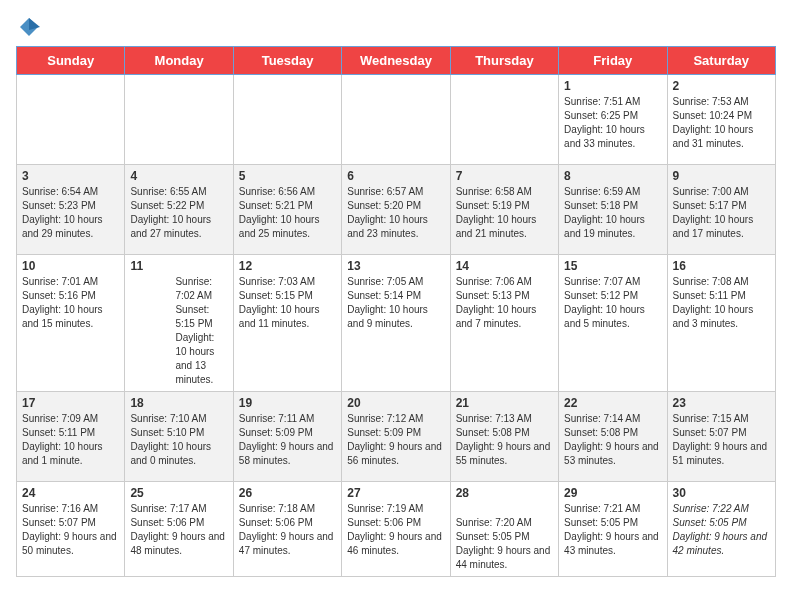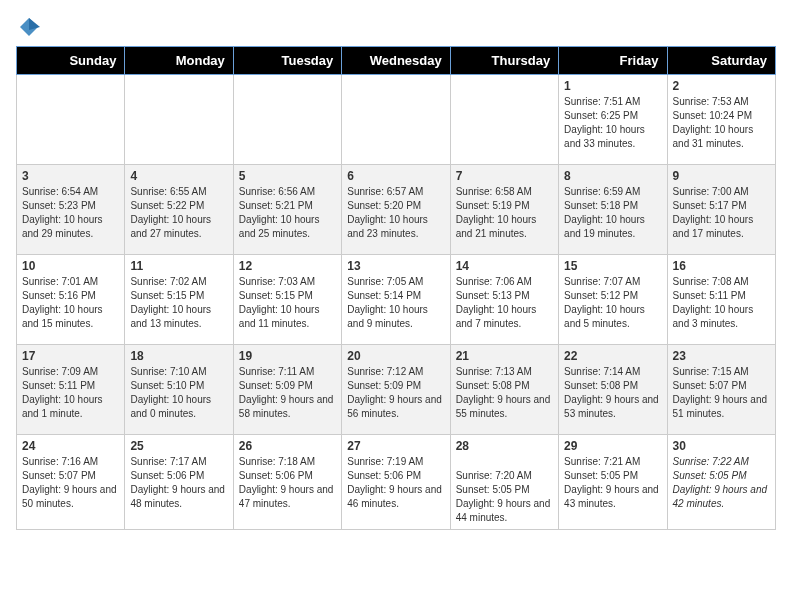--- a/index.html
+++ b/index.html
@@ -37,24 +37,24 @@
       font-size: 16px;
       color: #555;
       margin-top: 2px;
     }
     .calendar {
       width: 100%;
       border-collapse: collapse;
       border: 1px solid #ccc;
     }
     .calendar th {
-      background-color: #000000;
+      background-color: #ef4444;
       color: #fff;
-      text-align: right;
-      padding: 6px 8px;
+      text-align: center;
+      padding: 6px 14px;
       font-size: 13px;
       font-weight: bold;
       border: 1px solid #6a9fd8;
     }
     .calendar td {
       vertical-align: top;
       border: 1px solid #ccc;
       padding: 4px 5px;
       font-size: 10px;
       color: #333;
@@ -188,21 +188,21 @@
       </tr>
       <tr>
         <td>
           <span class="day-number">10</span>
           <div class="day-info" style="white-space: pre-line;">Sunrise: 7:01 AM
 Sunset: 5:16 PM
 Daylight: 10 hours and 15 minutes.</div>
         </td>
         <td>
           <span class="day-number">11</span>
-          <div class="day-info" style="white-space: pre-line;">Sunrise: 7:02 AM
+          <div class="day-info" style="white-space: pre-line; margin-left: 45px;">Sunrise: 7:02 AM
 Sunset: 5:15 PM
 Daylight: 10 hours and 13 minutes.</div>
         </td>
         <td>
           <span class="day-number">12</span>
           <div class="day-info" style="white-space: pre-line;">Sunrise: 7:03 AM
 Sunset: 5:15 PM
 Daylight: 10 hours and 11 minutes.</div>
         </td>
         <td>

